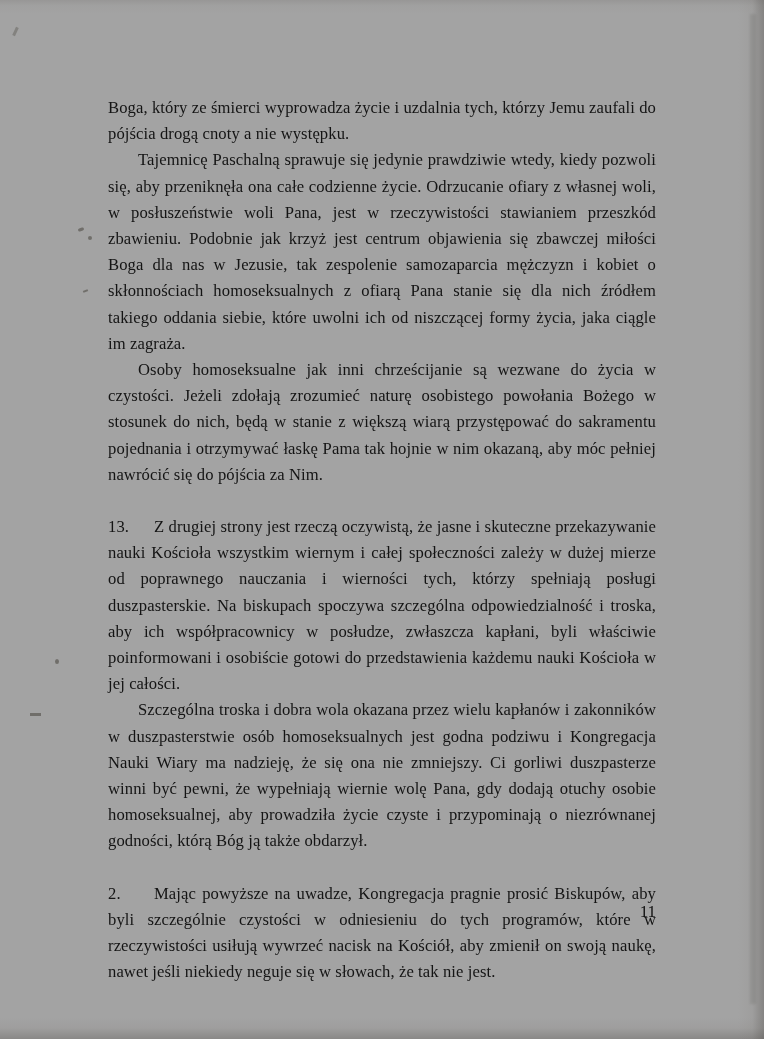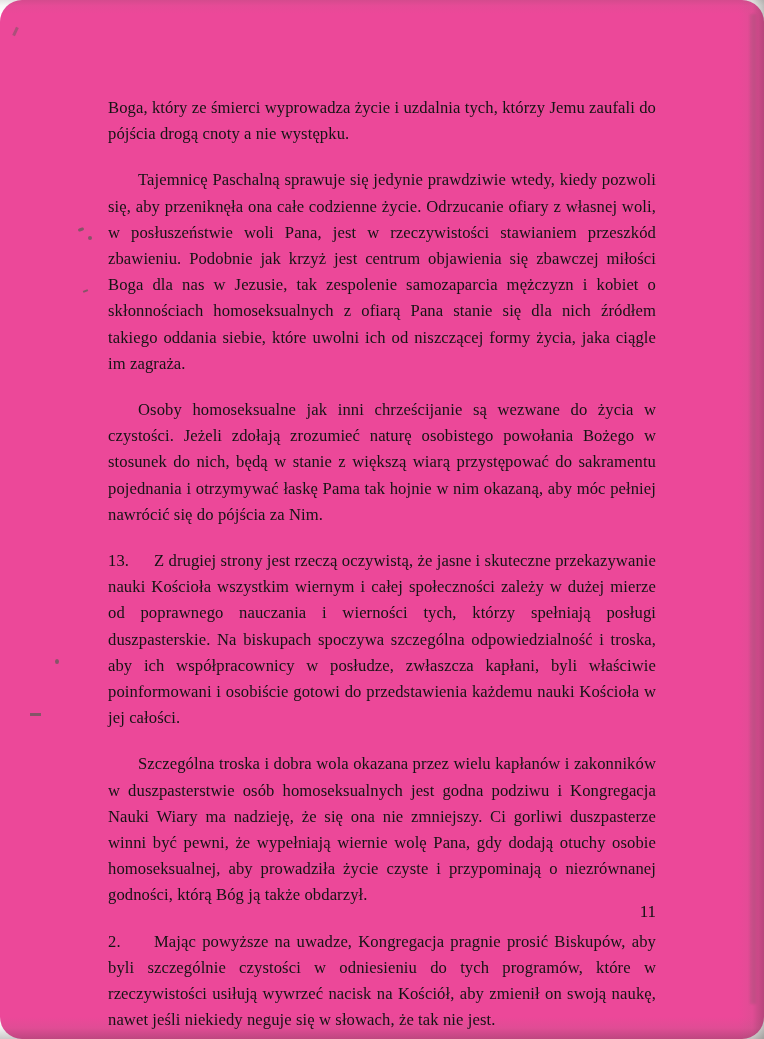--- a/index.html
+++ b/index.html
@@ -12,22 +12,21 @@
     height: 1039px;
     position: relative;
     overflow: hidden;
     font-family: "Liberation Serif", serif;
   }
 
   
   .page {
     position: absolute;
     inset: 0;
-    background: #ec4899;
-    border-radius: 22px;
+    background: #a3a3a3;
   }
   .page-edge-right {
     position: absolute;
     top: 0;
     right: 0;
     width: 26px;
     height: 100%;
     background: linear-gradient(to right, rgba(255,255,255,0) 0%, rgba(120,115,110,0.10) 55%, rgba(70,66,62,0.32) 100%);
     pointer-events: none;
   }
@@ -71,24 +70,23 @@
     margin: 0;
     font-size: 16.6px;
     line-height: 26.2px;
     color: #141414;
     text-align: justify;
     text-justify: inter-word;
     letter-spacing: 0.1px;
   }
   p.para.indent {
     text-indent: 30px;
-    margin-top: 20px;
   }
   p.para.gap {
-    margin-top: 20px;
+    margin-top: 26px;
     font-family: Liberation Serif, serif;
   }
   p.para.numbered {
     text-indent: 0;
   }
   .num {
     display: inline-block;
     min-width: 46px;
   }
 

